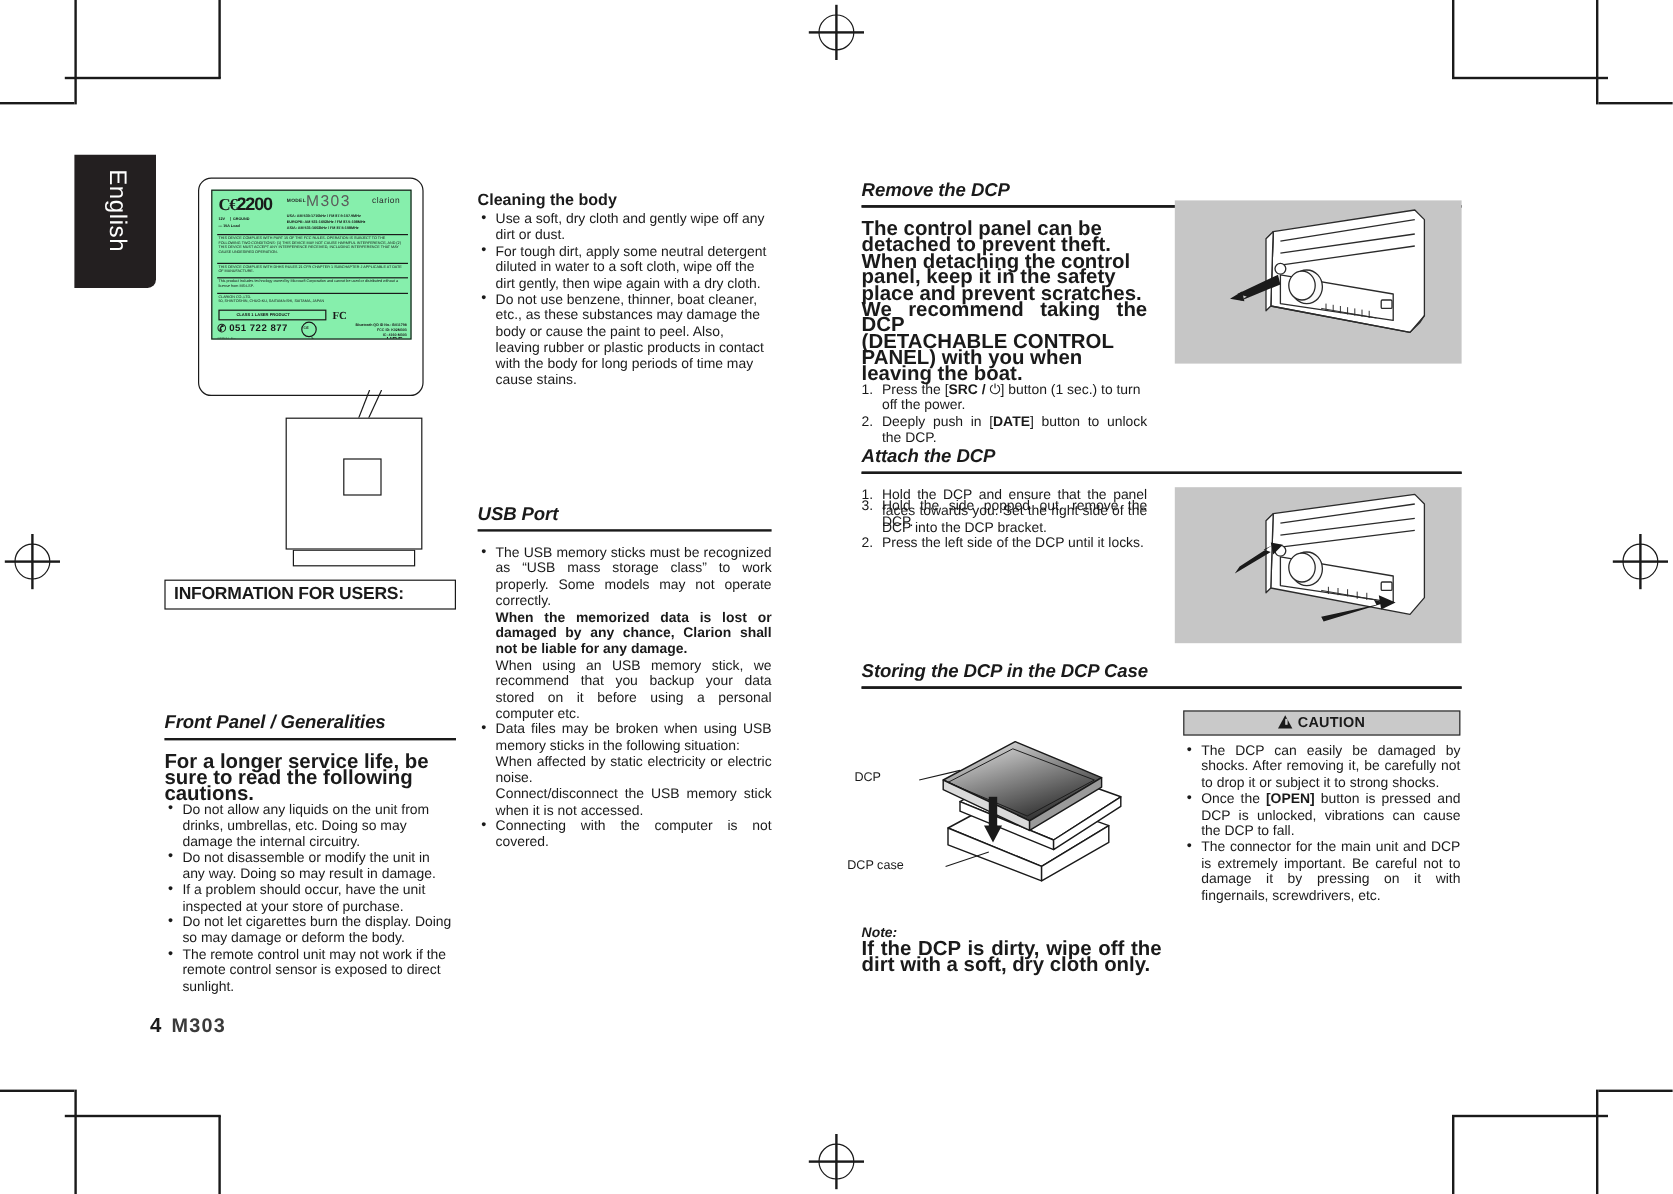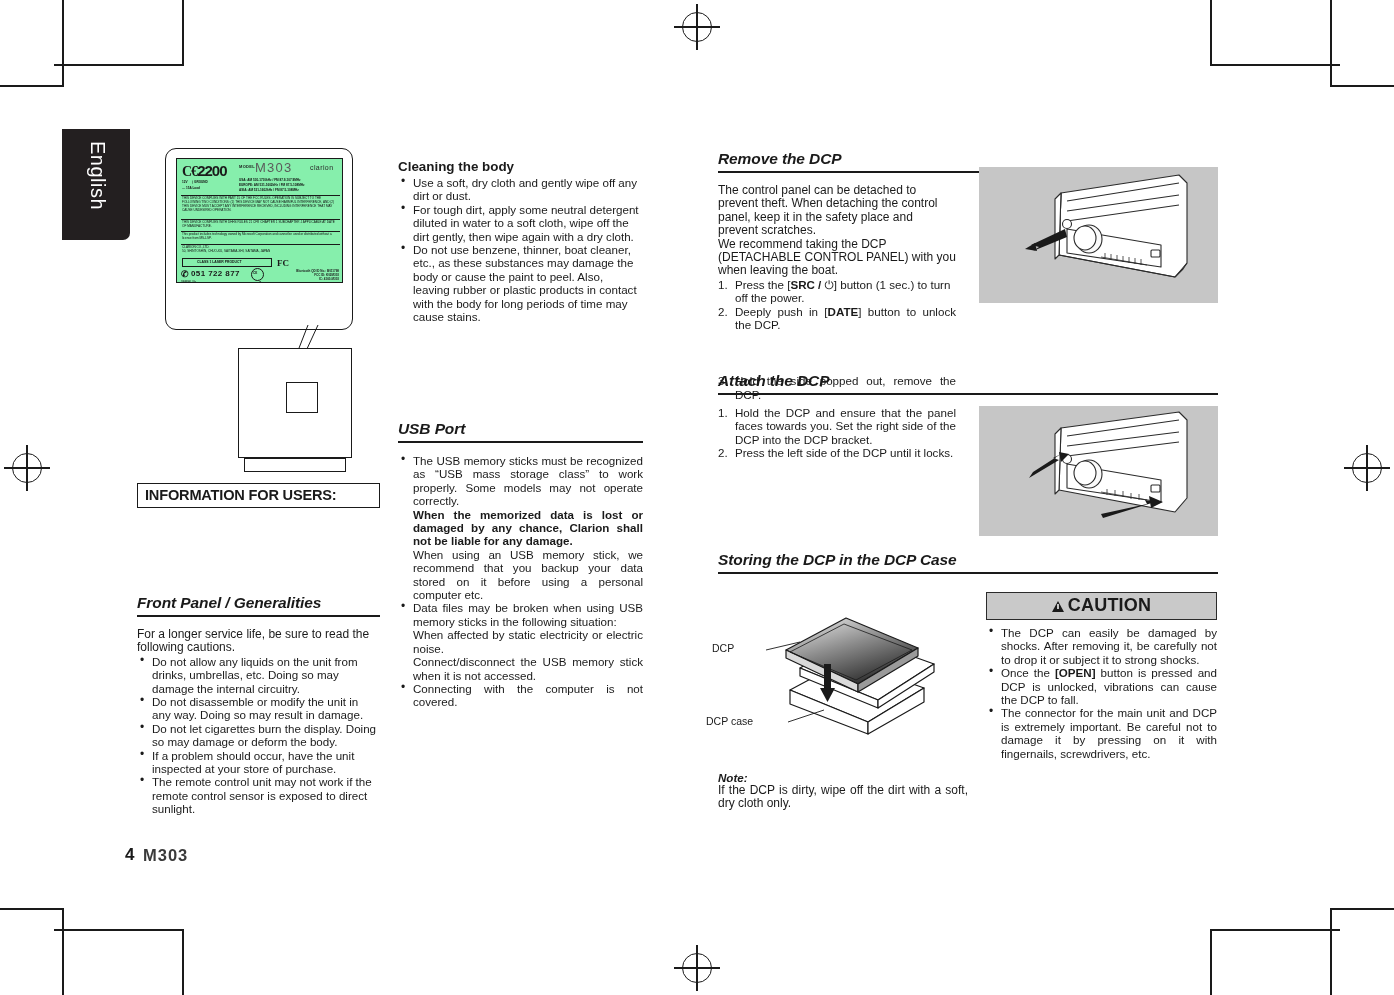--- a/index.html
+++ b/index.html
@@ -20,39 +20,39 @@
             background:#231f20;border-bottom-right-radius:7px;}
   .lang-tab span{position:absolute;color:#ffffff;font-size:20px;letter-spacing:.5px;
       transform:rotate(90deg);transform-origin:left top;
       left:47px;top:12px;white-space:nowrap;font-weight:400;}
 
   
   .col{position:absolute;}
   .h-it{font-style:italic;font-weight:bold;font-size:15.5px;letter-spacing:-.1px;
         border-bottom:2.2px solid #1a1a1a;padding-bottom:3px;margin:0 0 11px 0;}
   .h-pl{font-weight:bold;font-size:13.4px;margin:0 0 2px 0;}
-  p.body{font-size:12px;line-height:13.4px;margin:0 0 0 0;}
+  p.body{font-size:17px;line-height:13.4px;margin:0 0 0 0;font-weight:bold;}
   ul.bl{list-style:none;margin:0;padding:0;}
   ul.bl>li{font-size:11.6px;line-height:13.4px;position:relative;
            padding-left:15px;margin-bottom:0px;}
   ul.bl>li:before{content:"\2022";position:absolute;left:3px;top:-1px;font-size:12px;}
   ol.nl{list-style:none;margin:0;padding:0;counter-reset:n;}
   ol.nl>li{font-size:11.6px;line-height:13.4px;position:relative;
            padding-left:17px;counter-increment:n;}
   ol.nl>li:before{content:counter(n) ".";position:absolute;left:0;top:0;}
   .just{text-align:justify;}
   .bold{font-weight:bold;}
 
   
   .infobox{border:1.6px solid #1a1a1a;padding:3px 7px 4px 7px;}
   .infobox .t{font-weight:bold;font-size:14.6px;letter-spacing:-.2px;}
 
   
   .cautionhead{background:#c9c9c9;border:1.3px solid #2b2b2b;text-align:center;
-      font-weight:bold;font-size:18px;padding:2px 0 3px 0;letter-spacing:.2px;}
+      font-weight:bold;font-size:12px;padding:2px 0 3px 0;letter-spacing:.2px;}
   .cautionhead .tri{display:inline-block;position:relative;width:13px;height:11px;
       vertical-align:-1px;margin-right:3px;}
   .cautionhead .tri i{position:absolute;left:0;top:0;width:0;height:0;
       border-left:6.5px solid transparent;border-right:6.5px solid transparent;
       border-bottom:11px solid #1a1a1a;}
   .cautionhead .tri b{position:absolute;left:5.6px;top:3.4px;width:1.6px;height:5px;
       background:#c9c9c9;}
 
   
   .note-t{font-weight:bold;font-style:italic;font-size:11.6px;}
@@ -181,22 +181,22 @@
     <div class="t">INFORMATION FOR USERS:</div>
   </div>
 </div>
 
 <div class="col" style="left:137px;top:594px;width:243px;">
   <div class="h-it">Front Panel / Generalities</div>
   <p class="body">For a longer service life, be sure to read the following cautions.</p>
   <ul class="bl">
     <li>Do not allow any liquids on the unit from drinks, umbrellas, etc. Doing so may damage the internal circuitry.</li>
     <li>Do not disassemble or modify the unit in any way. Doing so may result in damage.</li>
+    <li>If a problem should occur, have the unit inspected at your store of purchase.</li>
     <li>Do not let cigarettes burn the display. Doing so may damage or deform the body.</li>
-    <li>If a problem should occur, have the unit inspected at your store of purchase.</li>
     <li>The remote control unit may not work if the remote control sensor is exposed to direct sunlight.</li>
   </ul>
 </div>
 
 <div class="footer-num" style="left:125px;top:845px;">4</div>
 <div class="footer-model" style="left:143px;top:846px;">M303</div>
 
 <div class="col" style="left:398px;top:159px;width:245px;">
   <div class="h-pl">Cleaning the body</div>
   <ul class="bl">

